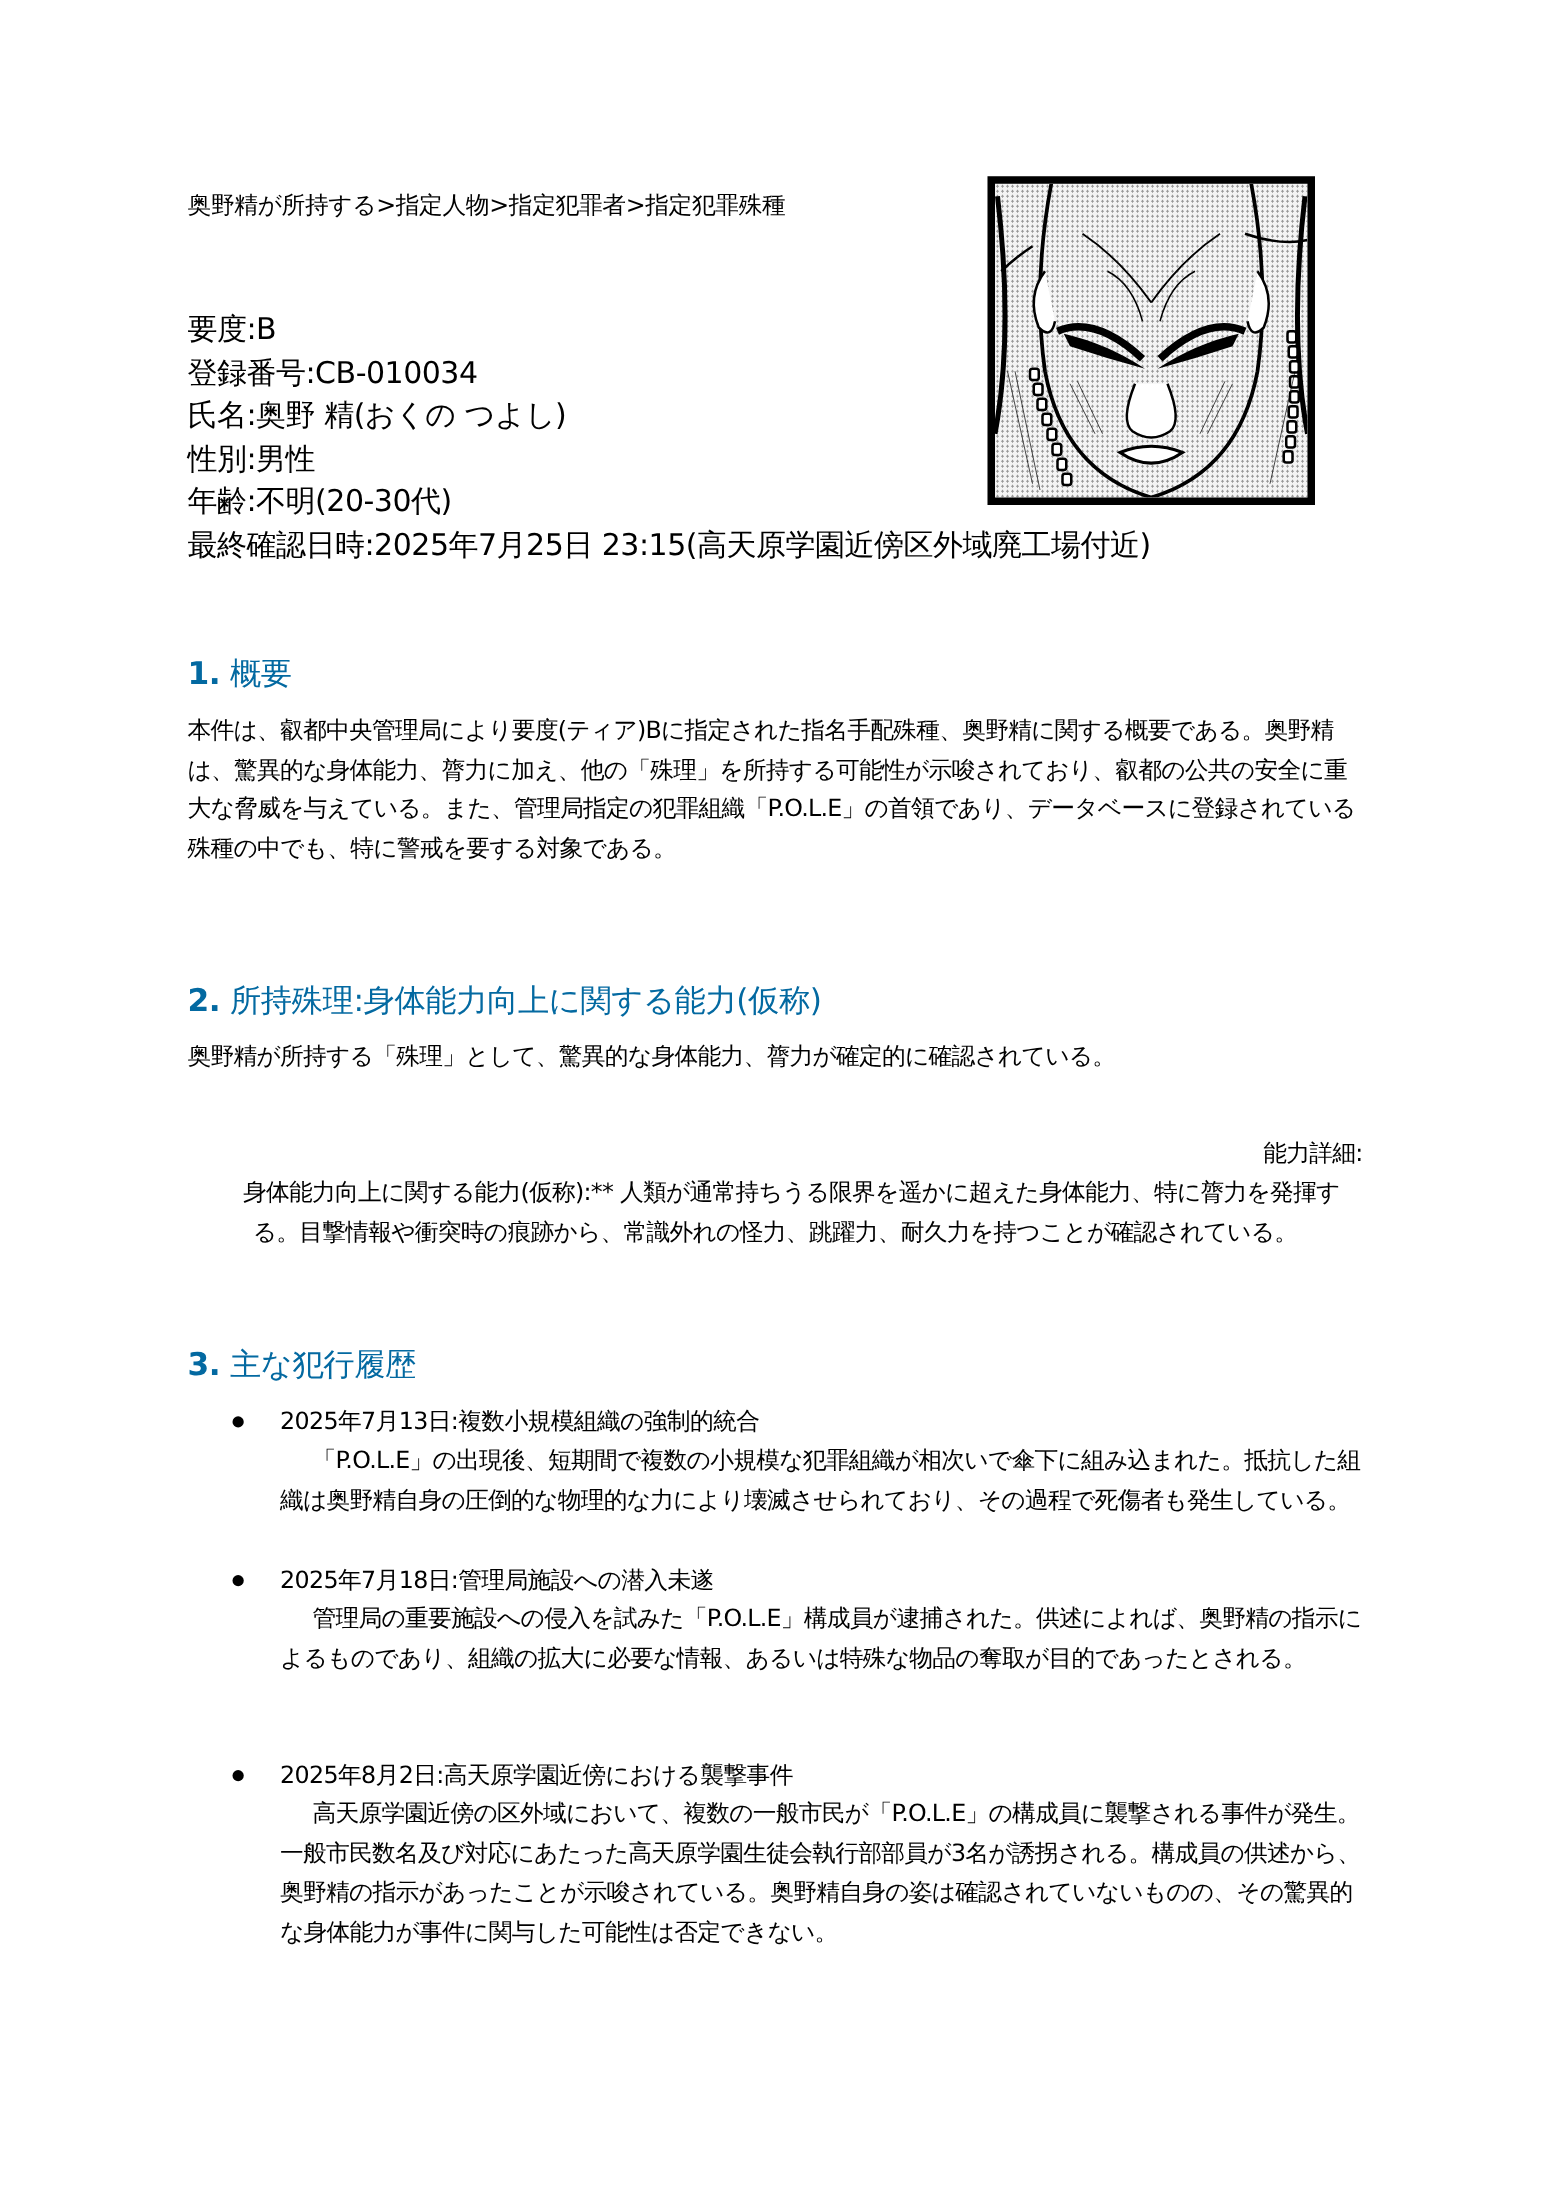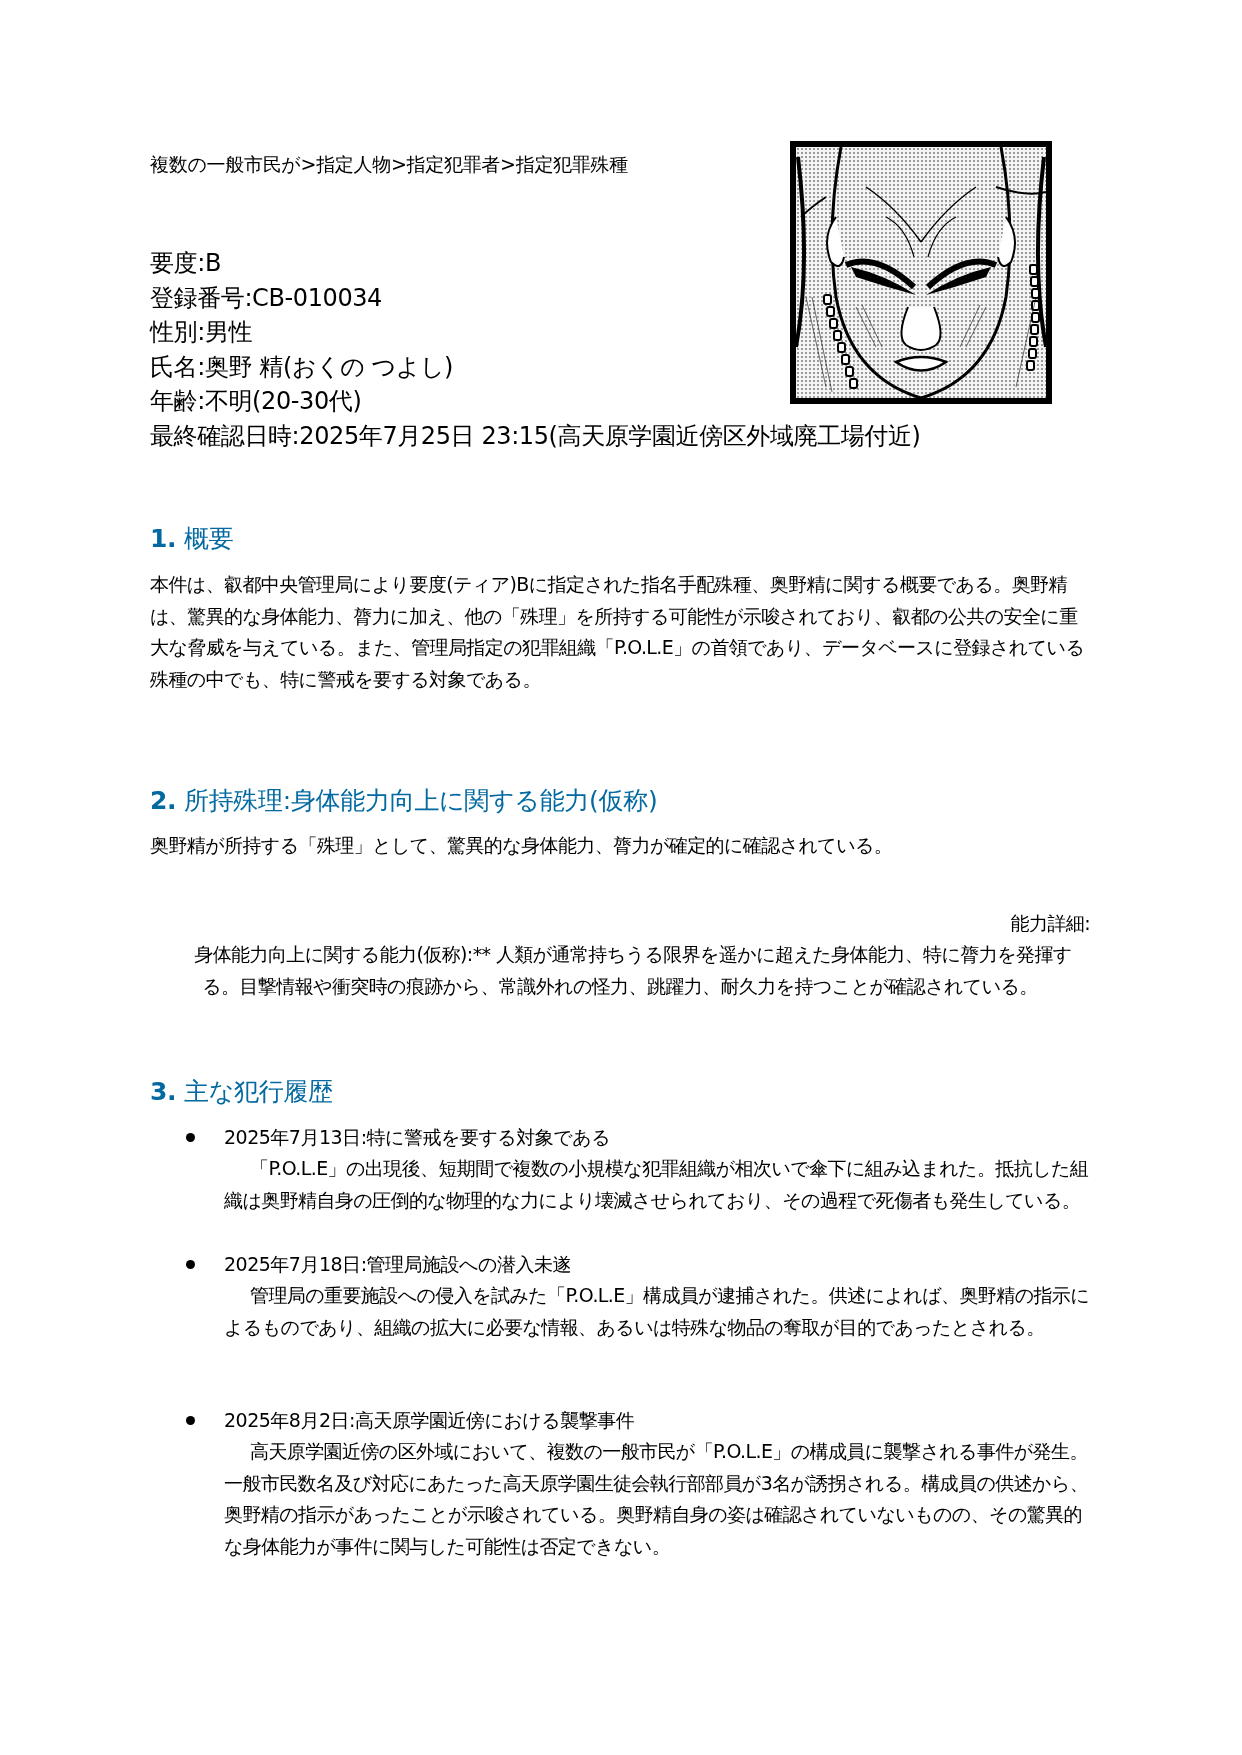--- a/index.html
+++ b/index.html
@@ -98,35 +98,35 @@
       font-size: 19px;
       line-height: 31.5px;
       letter-spacing: -0.6px;
     }
     .bullet-body .indent { display: inline-block; width: 26px; }
   </style>
 </head>
 <body>
 
 <div class="breadcrumb">
-  <span>複数の一般市民が</span><span>&gt;</span><span>指定人物</span><span>&gt;</span><span>指定犯罪者</span><span>&gt;</span><span>指定犯罪殊種</span>
+  <span>奥野精が所持する</span><span>&gt;</span><span>指定人物</span><span>&gt;</span><span>指定犯罪者</span><span>&gt;</span><span>指定犯罪殊種</span>
 </div>
 
 <div class="profile">
   <div class="row">
     <span>要度</span><span>:</span><span>B</span>
   </div>
   <div class="row">
     <span>登録番号</span><span>:</span><span>CB-010034</span>
   </div>
   <div class="row">
+    <span>氏名</span><span>:</span><span>奥野 精(おくの つよし)</span>
+  </div>
+  <div class="row">
     <span>性別</span><span>:</span><span>男性</span>
-  </div>
-  <div class="row">
-    <span>氏名</span><span>:</span><span>奥野 精(おくの つよし)</span>
   </div>
   <div class="row">
     <span>年齢</span><span>:</span><span>不明(20-30代)</span>
   </div>
   <div class="row">
     <span>最終確認日時</span><span>:</span><span>2025年7月25日 23:15(高天原学園近傍区外域廃工場付近)</span>
   </div>
 </div>
 
 <div class="portrait" aria-label="manga-style illustration of a bald, scowling man with chain earrings">
@@ -203,21 +203,21 @@
 <div class="para" style="top:939px;text-align:center;"><span class="indent"></span><span>身体能力向上に関する能力(仮称):** 人類が通常持ちうる限界を遥かに超えた身体能力、特に膂力を発揮する。目撃情報や衝突時の痕跡から、常識外れの怪力、跳躍力、耐久力を持つことが確認されている。</span></div>
 
 <div class="section-heading" style="top:1075px;">
   <span class="num">3.</span>
   <span>主な犯行履歴</span>
 </div>
 
 <div class="bullet-item" style="top:1122px;">
   <span class="bullet-dot"></span>
   <div class="bullet-title">
-    <span class="date">2025年7月13日</span><span>:特に警戒を要する対象である</span>
+    <span class="date">2025年7月13日</span><span>:複数小規模組織の強制的統合</span>
   </div>
   <div class="bullet-body"><span class="indent"></span><span>「P.O.L.E」の出現後、短期間で複数の小規模な犯罪組織が相次いで傘下に組み込まれた。抵抗した組織は奥野精自身の圧倒的な物理的な力により壊滅させられており、その過程で死傷者も発生している。</span></div>
 </div>
 
 <div class="bullet-item" style="top:1249px;">
   <span class="bullet-dot"></span>
   <div class="bullet-title">
     <span class="date">2025年7月18日</span><span>:管理局施設への潜入未遂</span>
   </div>
   <div class="bullet-body"><span class="indent"></span><span>管理局の重要施設への侵入を試みた「P.O.L.E」構成員が逮捕された。供述によれば、奥野精の指示によるものであり、組織の拡大に必要な情報、あるいは特殊な物品の奪取が目的であったとされる。</span></div>

